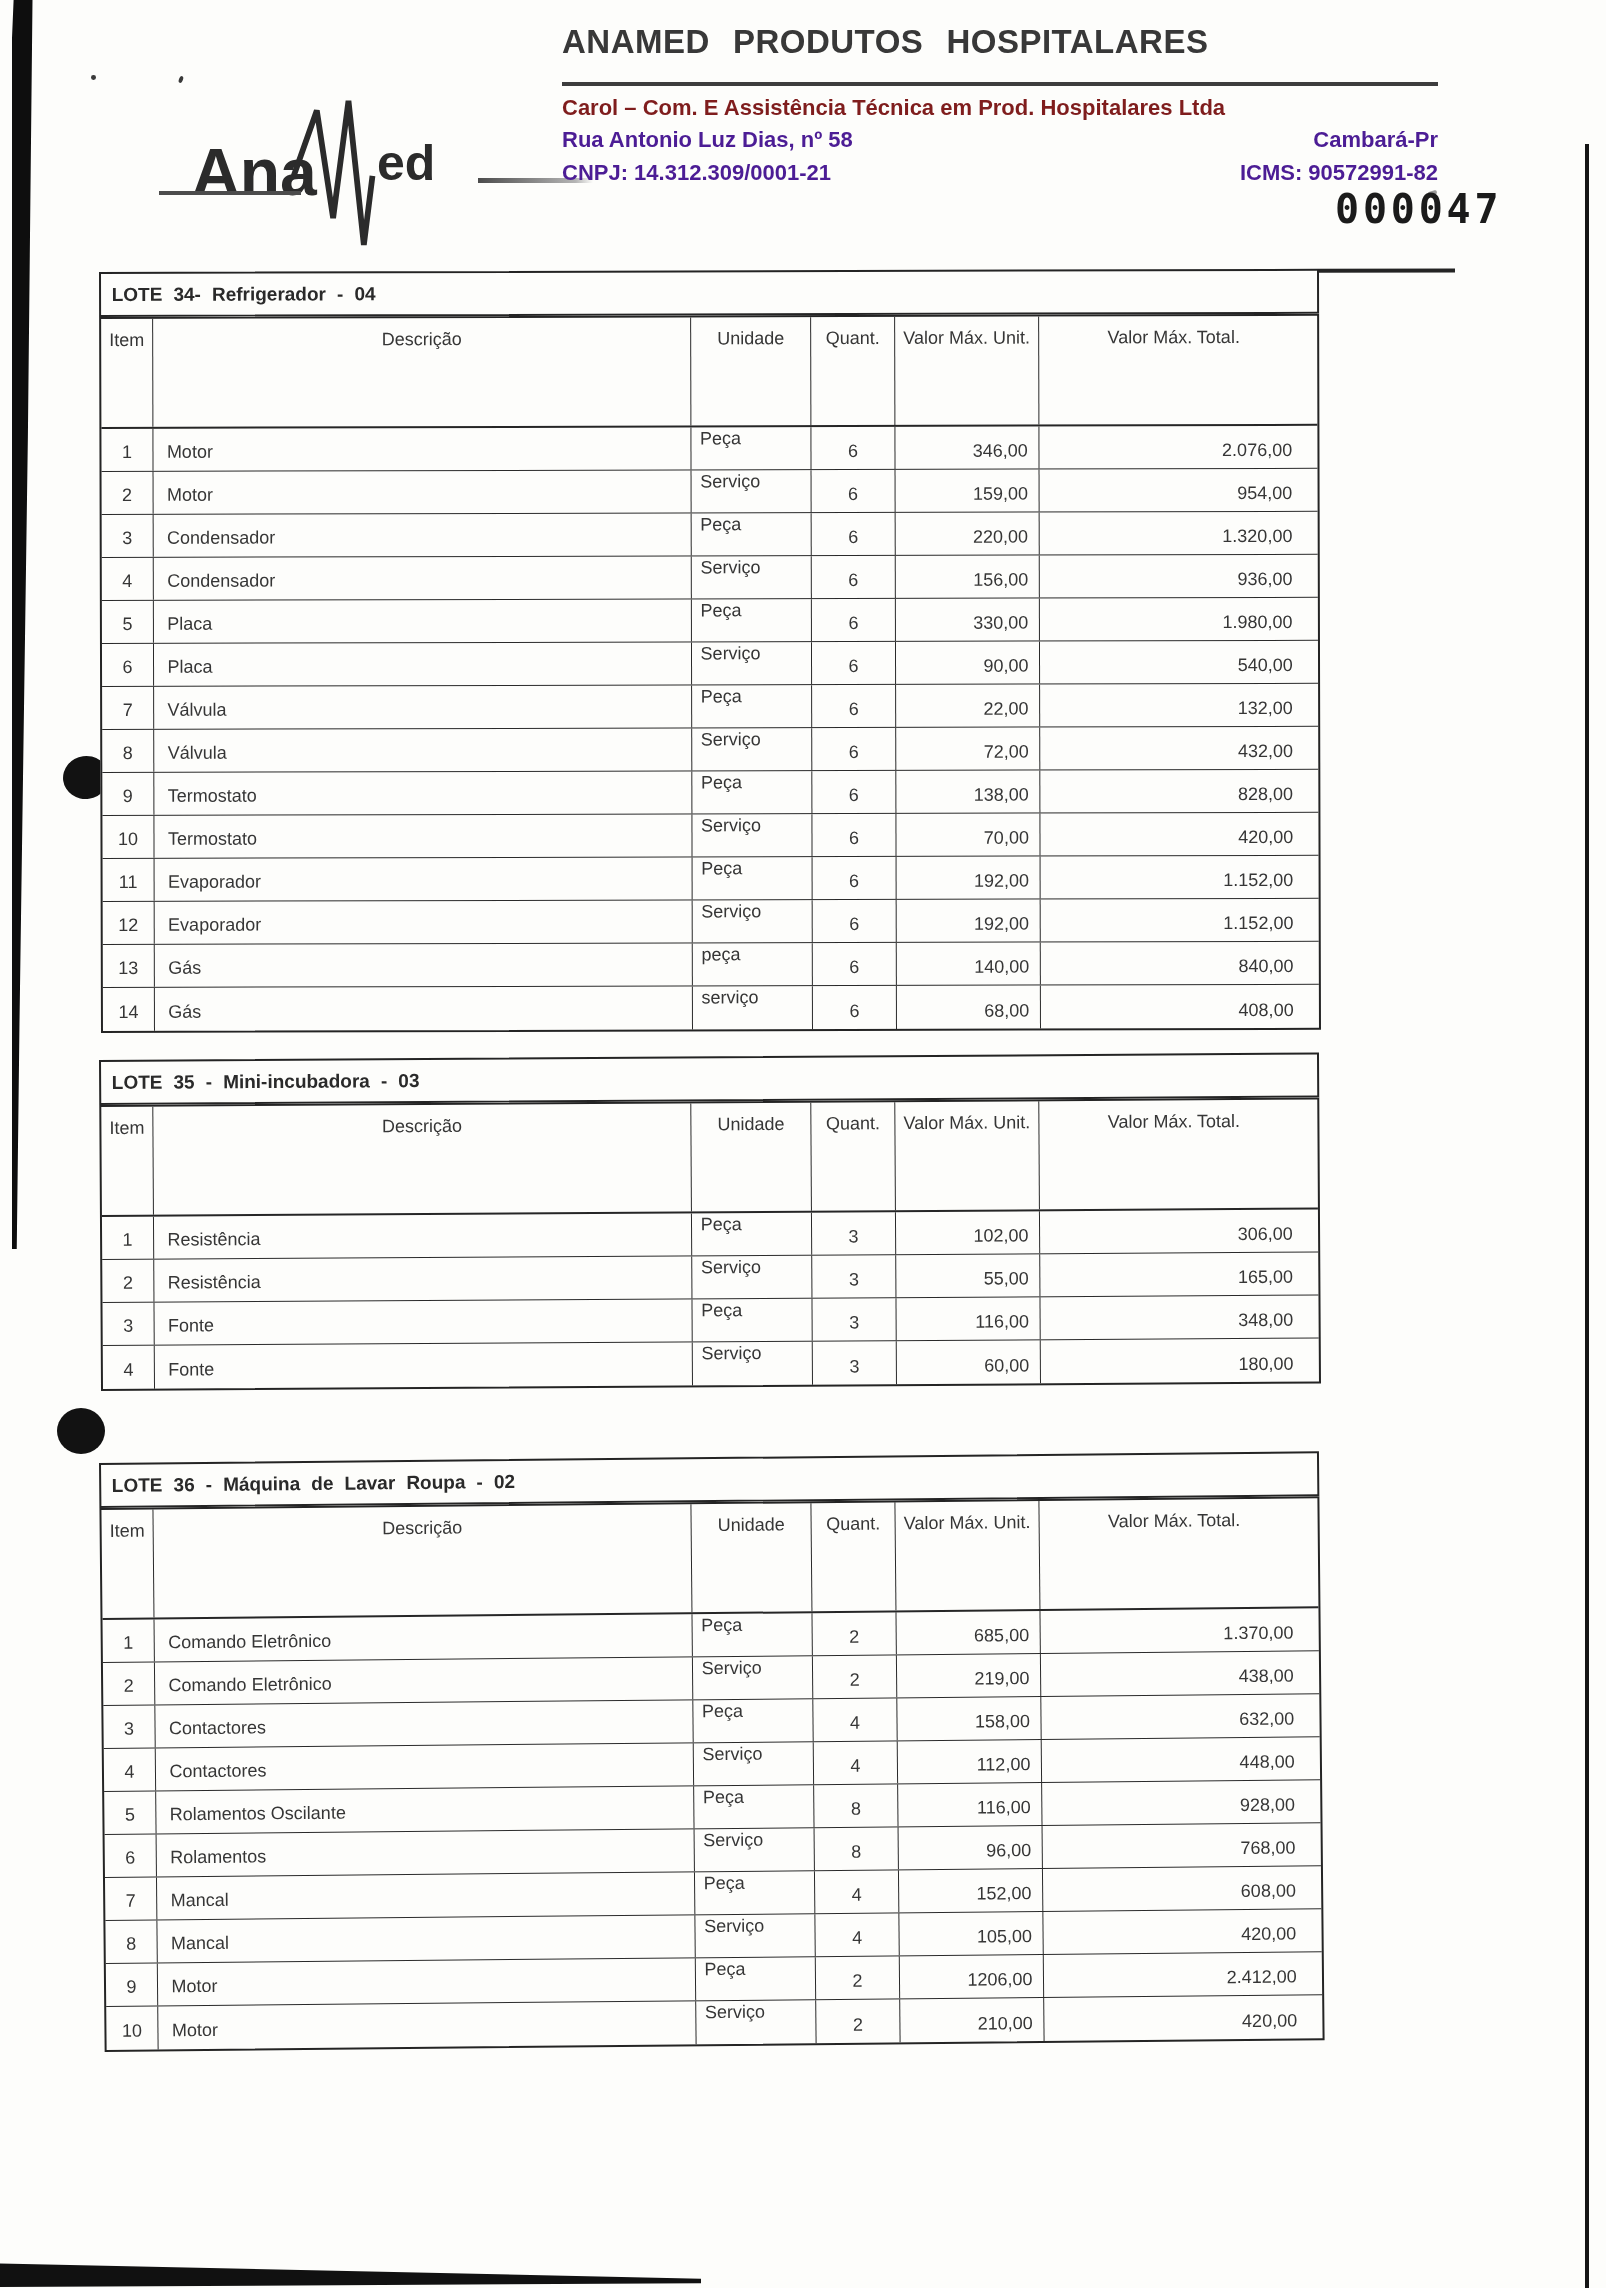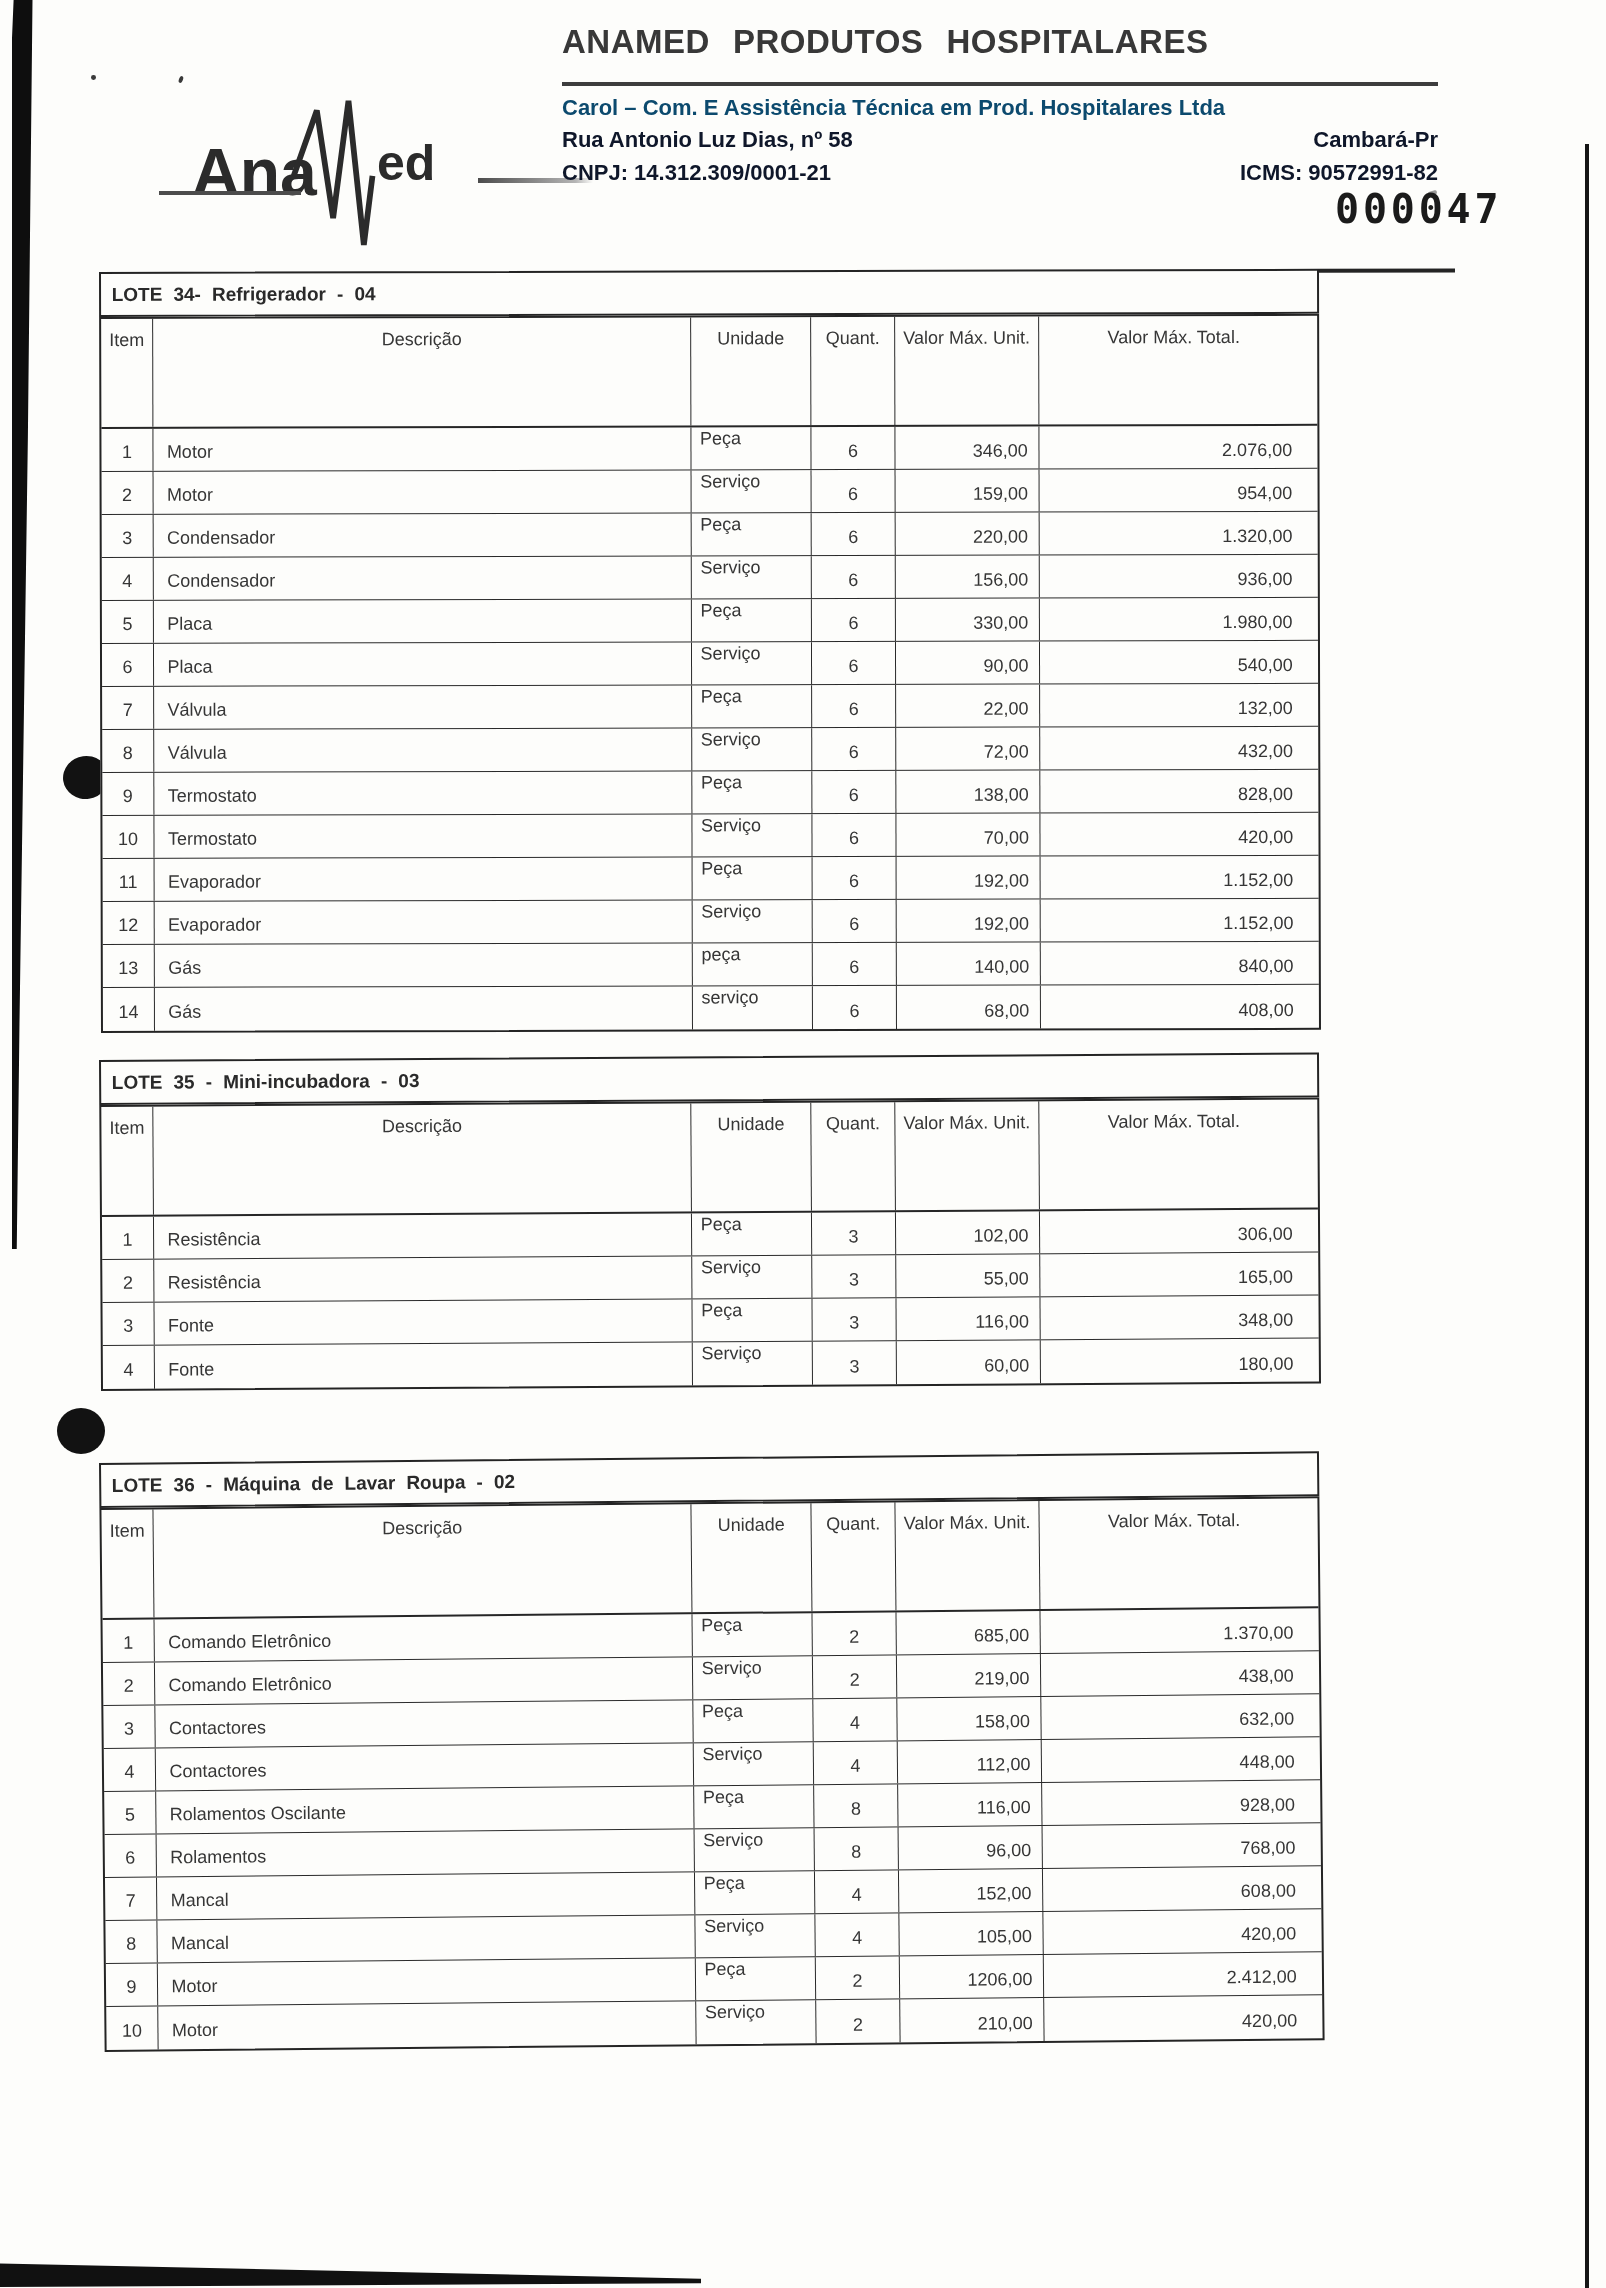--- a/index.html
+++ b/index.html
@@ -42,22 +42,22 @@
   .logo-ecg { position:absolute; left:288px; top:91px; }
   .logo-ul  { position:absolute; left:159px; top:191px; width:142px; height:3.8px; background:#4c4c4c; }
   .logo-strike { position:absolute; left:478px; top:178px; width:115px; height:4.8px;
     background:linear-gradient(to right,#4c4c4c,#b5b5b5 85%, transparent); }
   
   .company { position:absolute; left:562px; top:23px; width:876px; }
   .company-title {
     font-size:33px; font-weight:700; letter-spacing:0.5px; word-spacing:13.4px;
     color:#383838; border-bottom:4.8px solid #3d3d3d; padding-bottom:21px;
   }
-  .company-sub { margin-top:8.6px; font-size:22px; font-weight:700; color:#0c4a6e; }
-  .company-row { margin-top:6.7px; display:flex; justify-content:space-between; font-size:22px; font-weight:700; color:#0f172a; }
+  .company-sub { margin-top:8.6px; font-size:22px; font-weight:700; color:#7f1d1d; }
+  .company-row { margin-top:6.7px; display:flex; justify-content:space-between; font-size:22px; font-weight:700; color:#4c1d95; }
   .page-stamp {
     position:absolute; left:1335px; top:186px;
     font-family:"DejaVu Sans Mono", monospace;
     font-size:40px; font-weight:700; letter-spacing:3.8px; color:#1b1b1b;
   }
   
   .lot { position:absolute; left:99px; width:1220px; transform-origin:left top; }
   .lot-title {
     border:2.9px solid #242424; height:45px; display:flex; align-items:center;
     padding-left:10.6px; font-size:19px; font-weight:700; word-spacing:5.8px; color:#2a2a2a;

